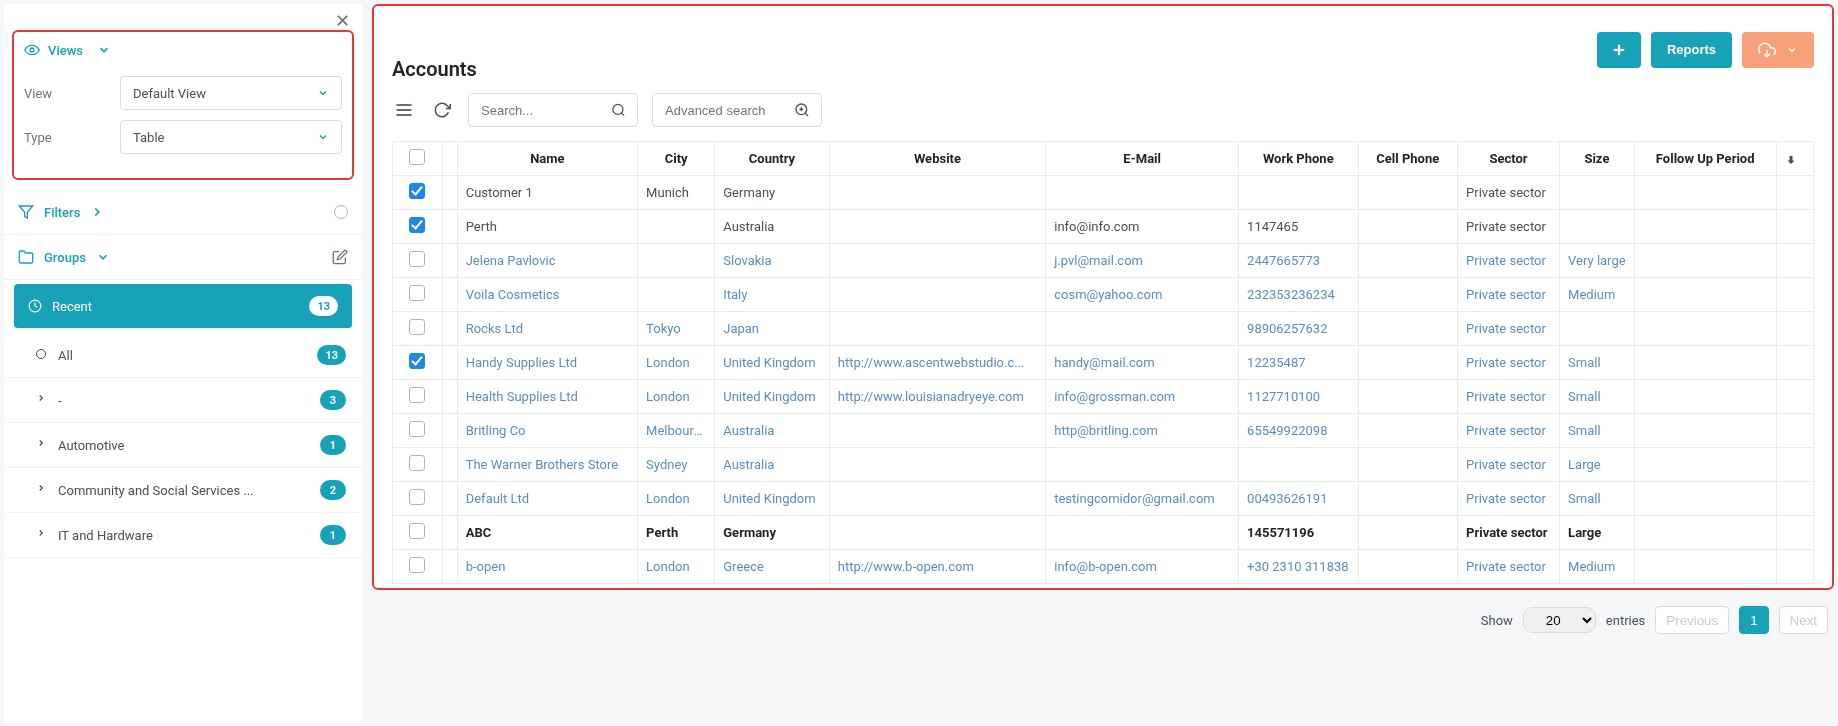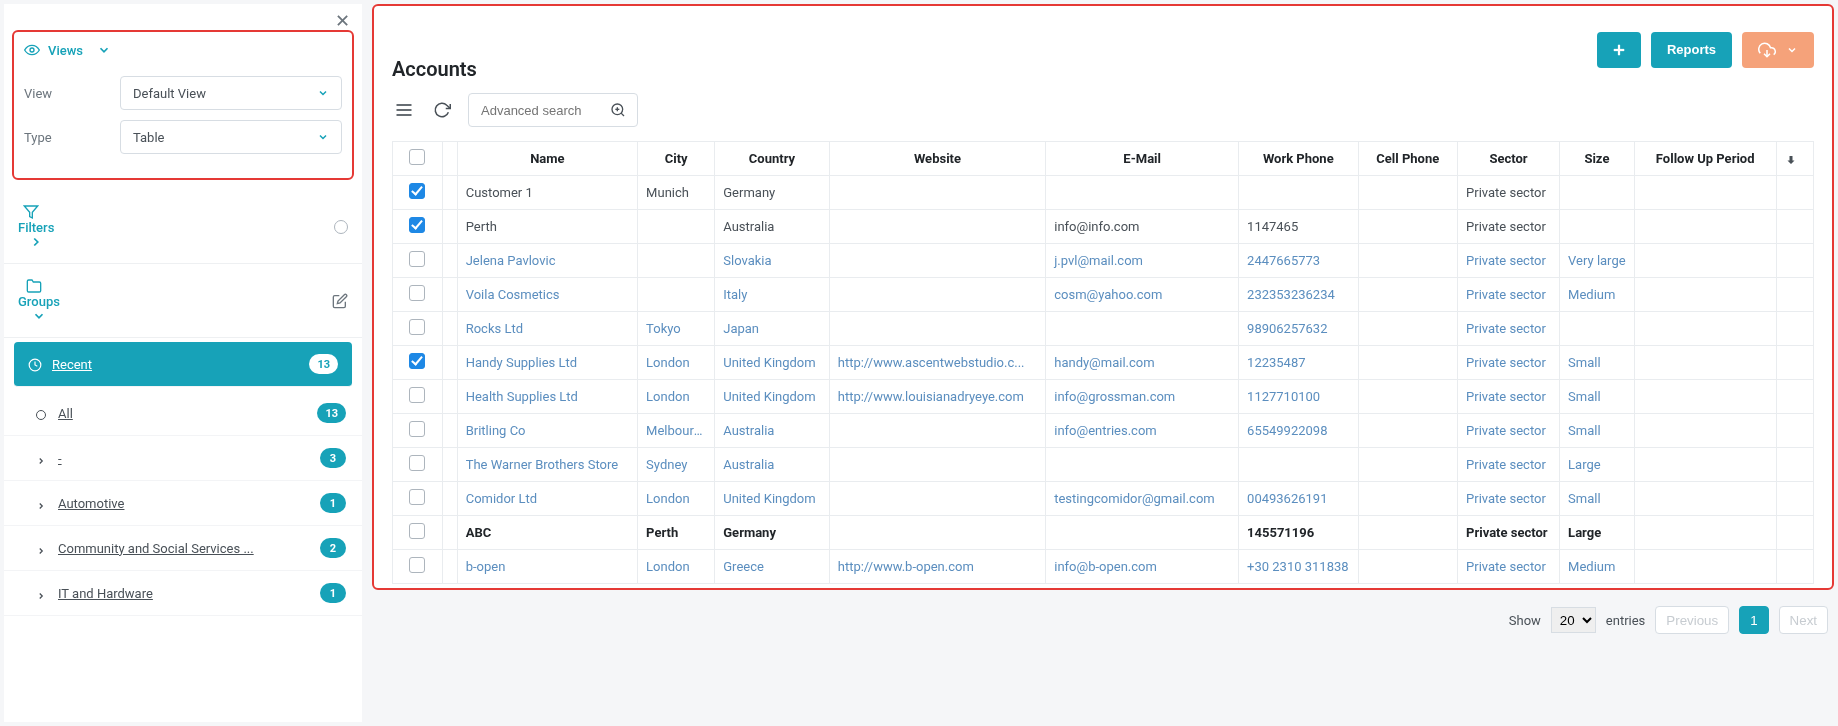--- a/index.html
+++ b/index.html
@@ -8,26 +8,26 @@
   .sidebar { width:358px; margin-right:10px;  background:#fff; position:relative; display:flex; flex-direction:column;}
   .sidebar .close { position:absolute; top:6px; right:12px; font-size:18px; color:#6c757d; cursor:pointer; }
   .section-highlight { border:2px solid #e53935; border-radius:6px; margin:26px 8px 10px 8px; padding:4px 10px 14px 10px; }
   .section-header { display:flex; align-items:center; color:#17a2b8; font-weight:500; padding:6px 0; margin-bottom:12px; }
   .section-header .icon { margin-right:8px; }
   .field-row { display:flex; align-items:center; margin:10px 0; }
   .field-row label { width:96px; color:#6c757d; }
   .select { flex:1; border:1px solid #d7dde3; border-radius:4px; background:#fff; height:34px; display:flex; align-items:center; justify-content:space-between; padding:0 12px; color:#495057; cursor:pointer; }
   .select .chev { color:#17a2b8; }
   .collapsible { display:flex; align-items:center; justify-content:space-between; padding:14px 14px; border-bottom:1px solid #eef0f2; }
-  .collapsible .left { display:flex; align-items:center; color:#17a2b8; font-weight:500;flex-direction:column; }
+  .collapsible .left { display:flex; align-items:center; color:#17a2b8; font-weight:500; }
   .collapsible .left .icon { margin-right:10px; }
   .groups-list { }
   .group-item { display:flex; align-items:center; justify-content:space-between; padding:12px 16px 12px 30px; color:#495057; cursor:pointer; border-bottom:1px solid #f3f4f6;}
   .group-item.active { background:#17a2b8; color:#fff; border-radius:4px; margin:4px 10px; padding:12px 14px; }
-  .group-item .left { display:flex; align-items:flex-end;text-decoration:underline; }
+  .group-item .left { display:flex; align-items:flex-start; }
   .group-item .left .icon { margin-right:10px; width:14px; display:inline-flex; justify-content:center; }
   .badge { background:#17a2b8; color:#fff; border-radius:999px; min-width:26px; height:20px; display:inline-flex; align-items:center; justify-content:center; font-size:11px; font-weight:700; padding:0 8px; }
   .group-item.active .badge { background:#fff; color:#17a2b8; }
 
   .main { flex:1; display:flex; flex-direction:column; }
   .main-panel { border:2px solid #e53935; border-radius:6px; background:#fff; padding:12px 18px 4px 18px; margin-bottom:8px; }
   .page-head { display:flex; align-items:center; justify-content:space-between; }
   .page-title { font-size:20px; font-weight:600; color:#212529;margin-top:39px; }
   .actions { display:flex; align-items:center; gap:10px; }
   .btn { border:none; border-radius:4px; height:36px; padding:0 16px; display:inline-flex; align-items:center; justify-content:center; font-weight:600; cursor:pointer; font-size:13px; }
@@ -45,21 +45,21 @@
   table.data th { font-weight:700; text-align:center; color:#212529; background:#fff; }
   table.data td { color:#495057; }
   table.data tr.link td { color:#5b8ebf; }
   table.data tr.bold td { font-weight:700; color:#212529; }
   .chk { width:16px; height:16px; border:1px solid #adb5bd; border-radius:3px; background:#fff; display:inline-block; cursor:pointer; }
   .chk.checked { background:#1e88e5; border-color:#1e88e5; position:relative; }
   .chk.checked:after { content:""; position:absolute; left:4px; top:0px; width:4px; height:9px; border:solid #fff; border-width:0 2px 2px 0; transform:rotate(40deg); }
   col.cb { width:40px; } col.exp { width:12px; } col.name{width:145px;} col.city{width:62px;} col.country{width:92px;} col.website{width:174px;} col.email{width:155px;} col.wphone{width:96px;} col.cphone{width:80px;} col.sector{width:82px;} col.size{width:60px;} col.follow{width:114px;} col.pin{width:30px;}
   .pager { display:flex; align-items:center; justify-content:flex-end; gap:10px; padding:8px 6px 0 0; }
   .pager .txt { color:#495057; }
-  .pager select { border:1px solid #d7dde3; border-radius:0; height:26px; padding:0 4px; }
+  .pager select { border:1px solid #d7dde3; border-radius:9px; height:26px; padding:0 18px; }
   .page-btn { border:1px solid #d7dde3; border-radius:4px; height:28px; padding:0 10px; background:#fff; color:#6c757d; cursor:pointer; }
   .page-btn.current { background:#17a2b8; color:#fff; border-color:#17a2b8; }
   .page-btn.disabled { color:#c7ccd1; cursor:default; }
   .circle-empty { width:14px; height:14px; border:1px solid #adb5bd; border-radius:50%; display:inline-block; }
   svg { display:block; }
 </style>
 </head>
 <body>
 
 <div class="app">
@@ -252,20 +252,29 @@
               <line x1="3" y1="12" x2="21" y2="12"></line>
               <line x1="3" y1="18" x2="21" y2="18"></line>
             </svg>
         </span>
         <span class="icon-btn">
           <svg width="18" height="18" viewBox="0 0 24 24" fill="none" stroke="#495057" stroke-width="2">
               <polyline points="23 4 23 10 17 10"></polyline>
               <path d="M20.49 15a9 9 0 1 1-2.12-9.36L23 10"></path>
             </svg>
         </span>
+        <div class="search-wrap">
+          <input type="text" placeholder="Search..." style="">
+          <span class="s-icon">
+            <svg width="15" height="15" viewBox="0 0 24 24" fill="none" stroke="#495057" stroke-width="2">
+                <circle cx="11" cy="11" r="8"></circle>
+                <line x1="21" y1="21" x2="16.65" y2="16.65"></line>
+              </svg>
+          </span>
+        </div>
         <div class="search-wrap search-adv">
           <input type="text" placeholder="Advanced search" style="">
           <span class="s-icon">
             <svg width="16" height="16" viewBox="0 0 24 24" fill="none" stroke="#495057" stroke-width="2">
                 <circle cx="11" cy="11" r="8"></circle>
                 <line x1="21" y1="21" x2="16.65" y2="16.65"></line>
                 <line x1="11" y1="8" x2="11" y2="14"></line>
                 <line x1="8" y1="11" x2="14" y2="11"></line>
               </svg>
           </span>
@@ -415,21 +424,21 @@
               <td></td>
               <td></td>
             </tr>
             <tr class="link">
               <td style="text-align: center;"><span class="chk"></span></td>
               <td></td>
               <td>Britling Co</td>
               <td>Melbourne</td>
               <td>Australia</td>
               <td></td>
-              <td>info@entries.com</td>
+              <td>http@britling.com</td>
               <td>65549922098</td>
               <td></td>
               <td>Private sector</td>
               <td>Small</td>
               <td></td>
               <td></td>
             </tr>
             <tr class="link">
               <td style="text-align: center;"><span class="chk"></span></td>
               <td></td>
@@ -441,21 +450,21 @@
               <td></td>
               <td></td>
               <td>Private sector</td>
               <td>Large</td>
               <td></td>
               <td></td>
             </tr>
             <tr class="link">
               <td style="text-align: center;"><span class="chk"></span></td>
               <td></td>
-              <td>Comidor Ltd</td>
+              <td>Default Ltd</td>
               <td>London</td>
               <td>United Kingdom</td>
               <td></td>
               <td>testingcomidor@gmail.com</td>
               <td>00493626191</td>
               <td></td>
               <td>Private sector</td>
               <td>Small</td>
               <td></td>
               <td></td>

